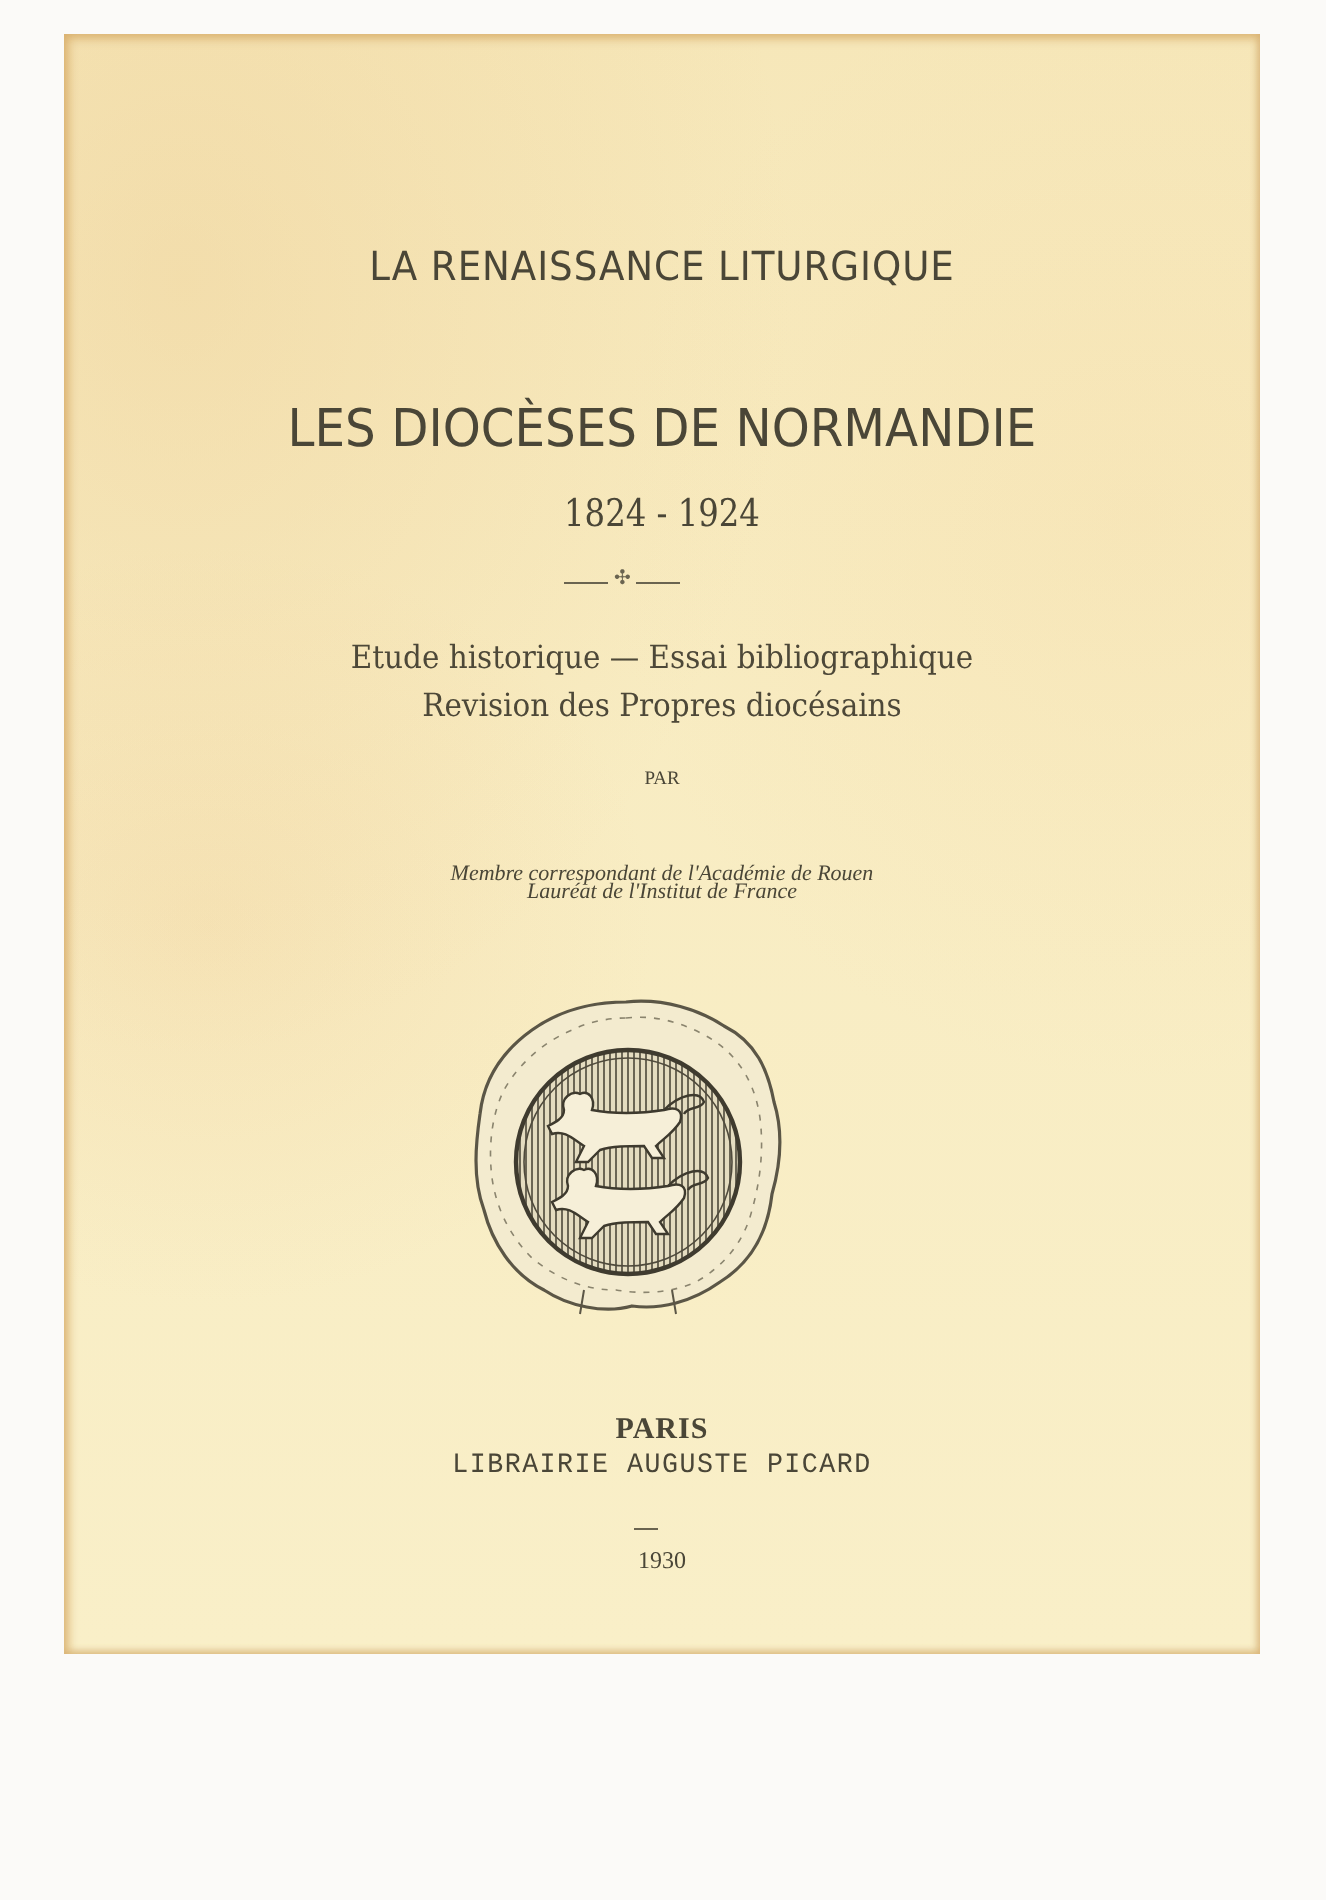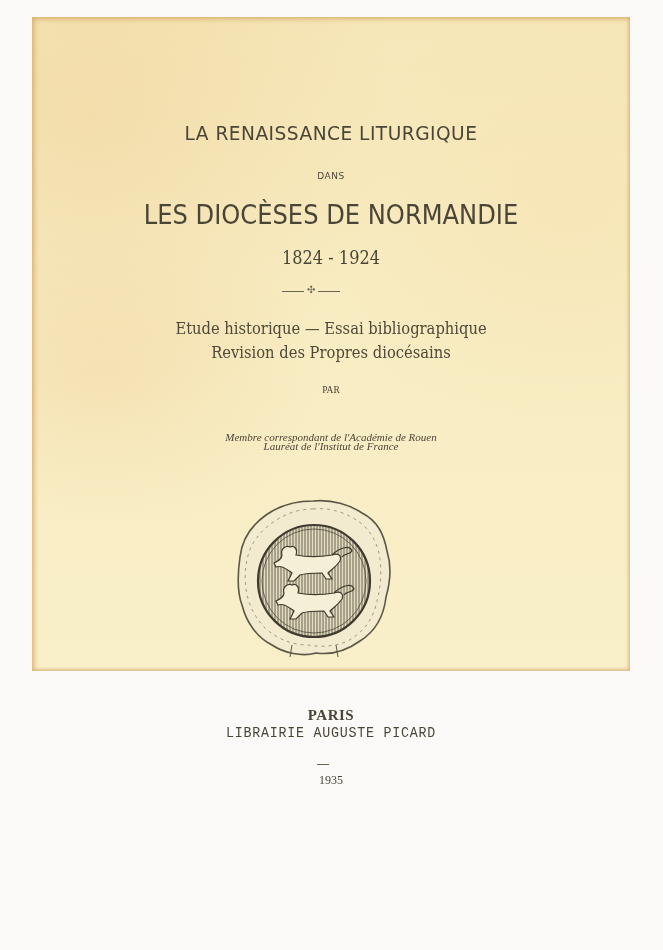--- a/index.html
+++ b/index.html
@@ -14,21 +14,21 @@
       position: relative;
       width: 663px;
       height: 950px;
       background: #fbfaf8;
     }
     .cover {
       position: absolute;
       left: 32px;
       top: 17px;
       width: 598px;
-      height: 654px;
+      height: 810px;
       background: #f8ecc0;
       background-image:
         radial-gradient(ellipse at 10% 15%, rgba(235,200,140,0.35), rgba(0,0,0,0) 40%),
         radial-gradient(ellipse at 12% 55%, rgba(240,205,150,0.30), rgba(0,0,0,0) 30%),
         radial-gradient(ellipse at 90% 30%, rgba(245,215,160,0.25), rgba(0,0,0,0) 35%),
         linear-gradient(180deg, #f6e7b9 0%, #f8ecc2 40%, #f9efc8 100%);
       box-shadow: inset 3px 0 4px rgba(215,170,100,0.55), inset -2px 0 3px rgba(210,170,110,0.4),
                   inset 0 3px 4px rgba(215,170,100,0.5), inset 0 -2px 3px rgba(210,175,115,0.4);
       color: #4a4535;
     }
@@ -165,21 +165,20 @@
       color: #4a4637;
     }
   </style>
 </head>
 <body>
 
 <div class="page">
   <div class="cover">
 
     <div class="center title1">LA RENAISSANCE LITURGIQUE</div>
-    <div class="center dans">DANS</div>
     <div class="center title2">LES DIOCÈSES DE NORMANDIE</div>
     <div class="center years">1824 - 1924</div>
 
     <div class="ornament">
       <div class="line" style="left:0;width:22px;"></div>
       <span class="cross">✣</span>
       <div class="line" style="left:36px;width:22px;"></div>
     </div>
 
     <div class="center subtitle sub1">Etude historique — Essai bibliographique</div>
@@ -214,16 +213,16 @@
           <path d="M102 98 C110 90,120 88,122 94 C120 98,114 96,112 100" fill="none"></path>
         </g>
 
         <path d="M60 150 L58 162 M104 150 L106 162" stroke="#5b5646" stroke-width="1"></path>
       </svg>
     </div>
 
     <div class="center city">PARIS</div>
     <div class="center publisher">LIBRAIRIE AUGUSTE PICARD</div>
     <div class="short-rule"></div>
-    <div class="center year">1935</div>
+    <div class="center year">1930</div>
 
   </div>
 </div>
 
 </body></html>

